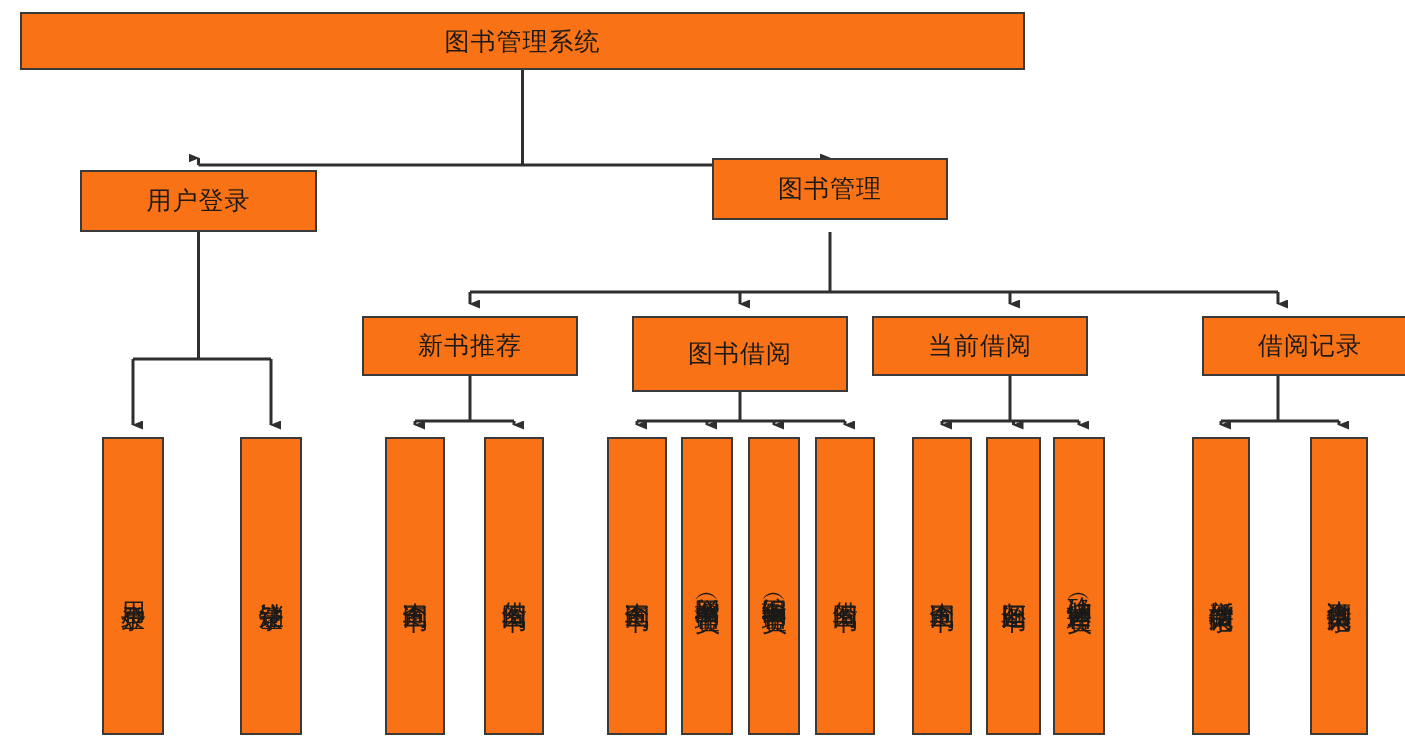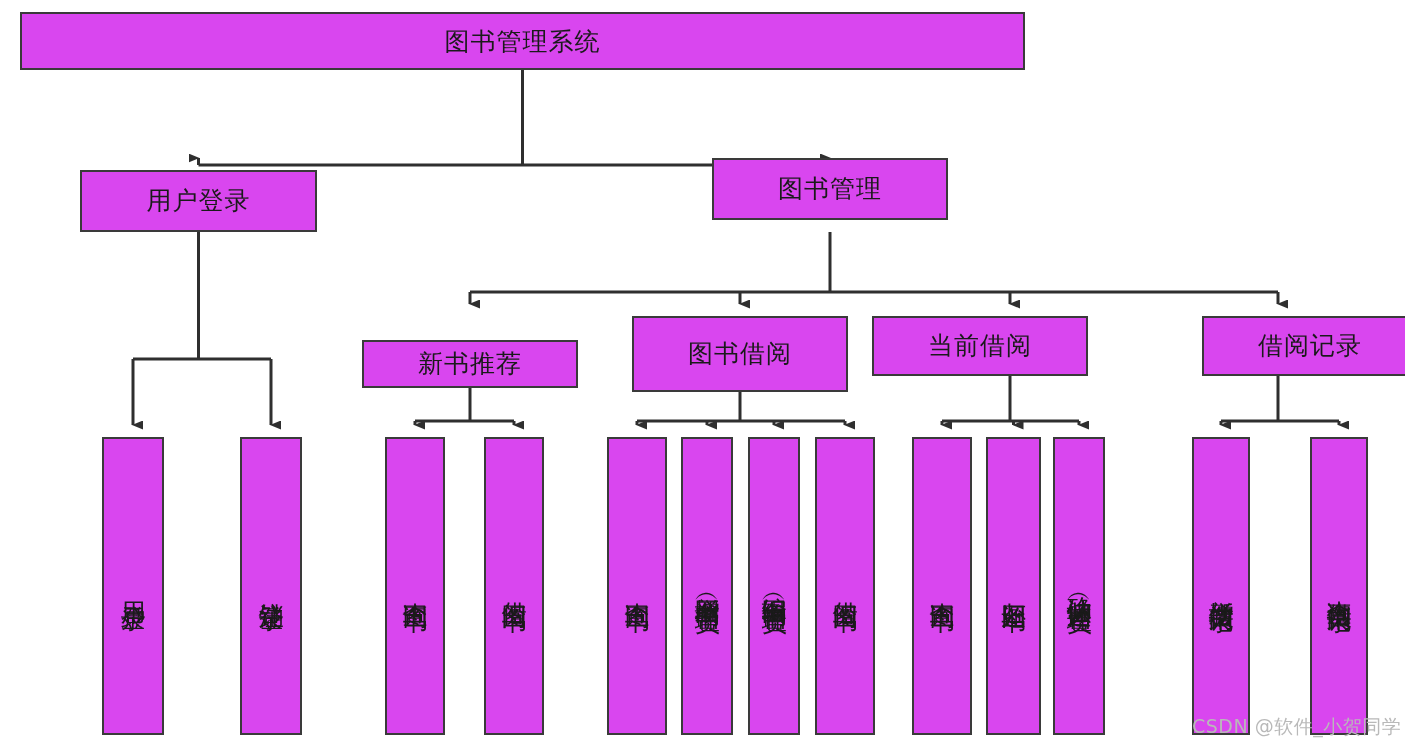--- a/index.html
+++ b/index.html
@@ -20,21 +20,21 @@
     position: absolute;
     left: 0;
     top: 0;
     width: 1405px;
     height: 747px;
     pointer-events: none;
   }
   .node {
     position: absolute;
     box-sizing: border-box;
-    background: #d946ef;
+    background: #f97316;
     border: 2.5px solid #3a3a3a;
     display: flex;
     align-items: center;
     justify-content: center;
     color: #1a1a1a;
   }
   .node-h {
     font-size: 25px;
     letter-spacing: 1px;
     line-height: 1.2;
@@ -114,21 +114,21 @@
   <div id="node-layer">
       <div class="node node-title" style="left: 20px; top: 12px; width: 1005px; height: 58px;">
         <span>图书管理系统</span>
       </div>
       <div class="node node-h" style="left: 80px; top: 170px; width: 237px; height: 62px;">
         <span>用户登录</span>
       </div>
       <div class="node node-h" style="left: 712px; top: 158px; width: 236px; height: 62px;">
         <span>图书管理</span>
       </div>
-      <div class="node node-h" style="left: 362px; top: 316px; width: 216px; height: 48px; margin-top: 24px;">
+      <div class="node node-h" style="left: 362px; top: 316px; width: 216px; height: 60px;">
         <span>新书推荐</span>
       </div>
       <div class="node node-h" style="left: 632px; top: 316px; width: 216px; height: 76px;">
         <span>图书借阅</span>
       </div>
       <div class="node node-h" style="left: 872px; top: 316px; width: 216px; height: 60px;">
         <span>当前借阅</span>
       </div>
       <div class="node node-h" style="left: 1170px; top: 316px; width: 216px; height: 60px; margin-left: 32px;">
         <span>借阅记录</span>
@@ -167,15 +167,14 @@
         <span>确认归还（管理员）</span>
       </div>
       <div class="node node-v" style="left: 1192px; top: 437px; width: 58px; height: 298px;">
         <span>新增借阅记录</span>
       </div>
       <div class="node node-v" style="left: 1310px; top: 437px; width: 58px; height: 298px;">
         <span>查询借阅记录</span>
       </div>
     </div>
 
-  <div class="watermark" style="left: 1192px; top: 714px; color: rgb(185, 185, 185);">CSDN @软件_小贺同学</div>
 
 </div>
 
 </body></html>

